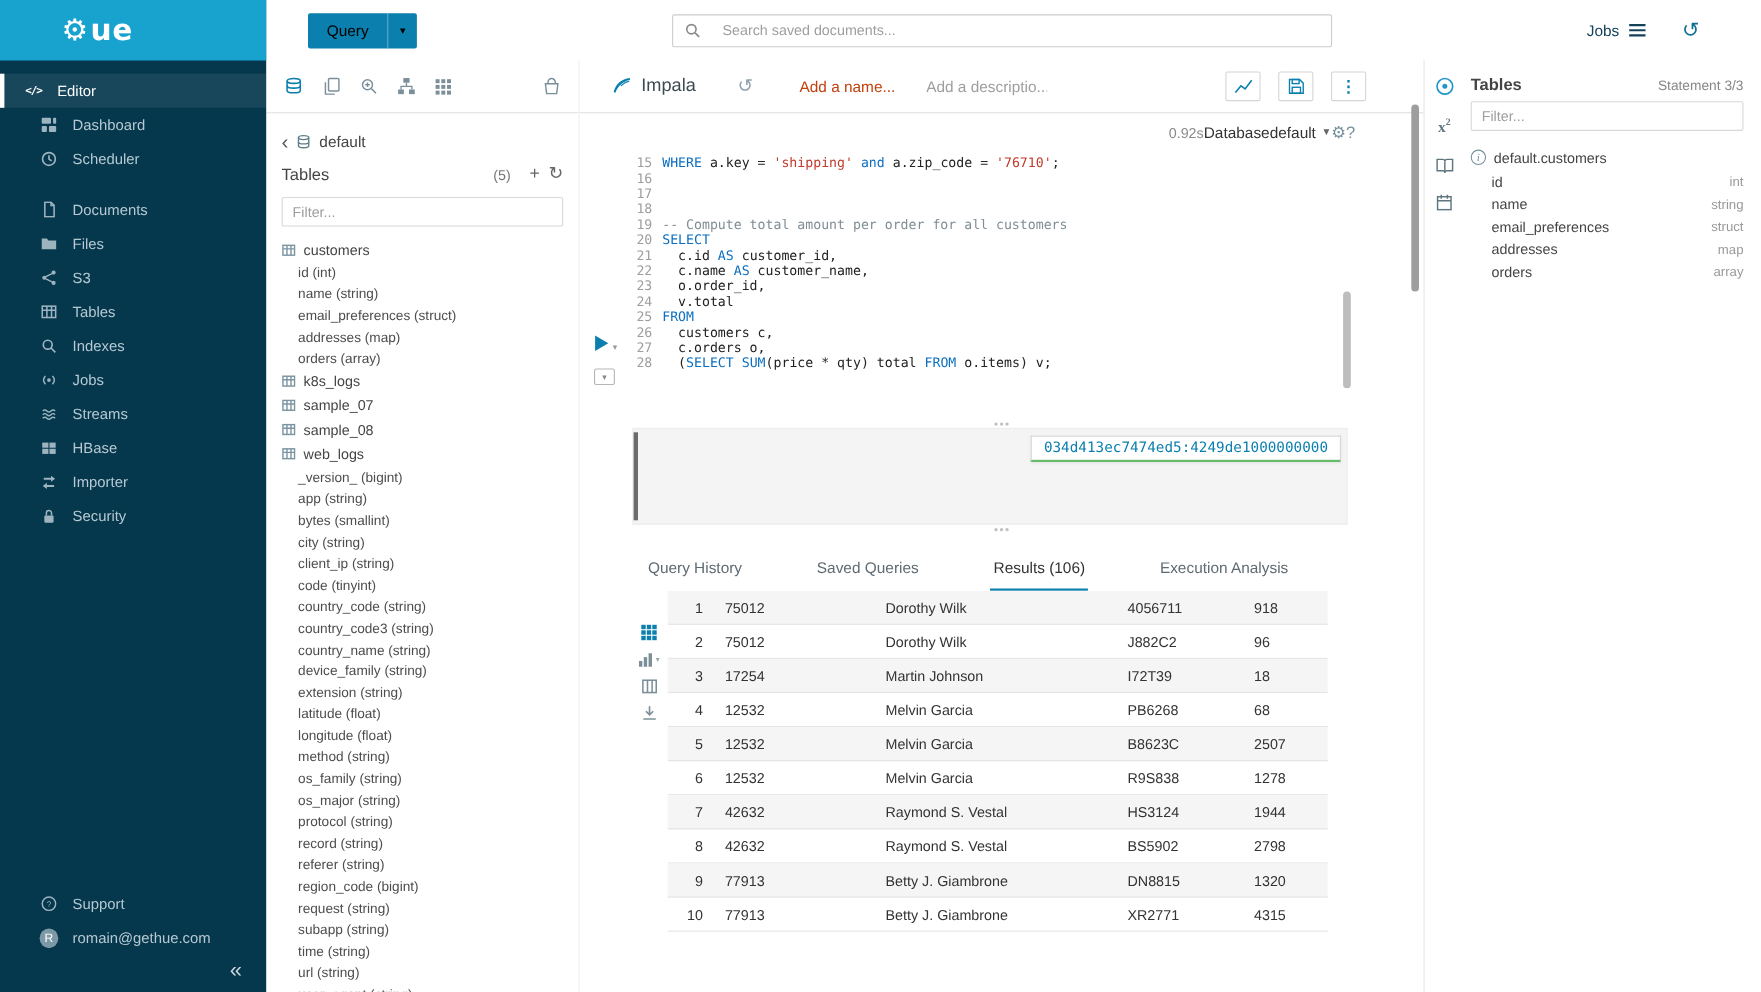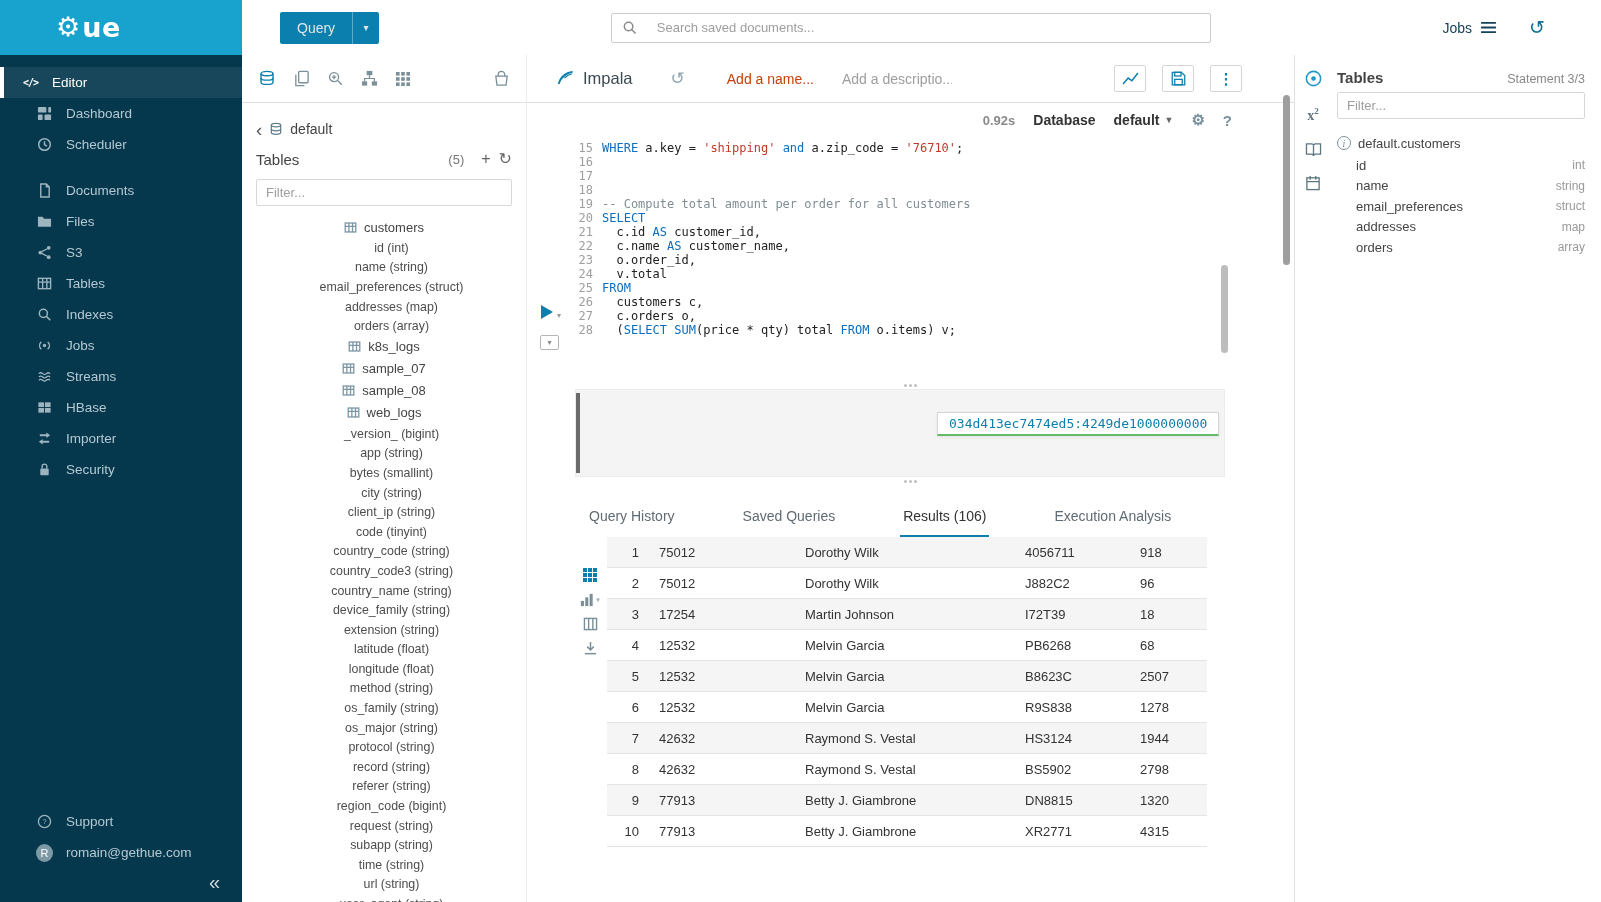--- a/index.html
+++ b/index.html
@@ -20,21 +20,21 @@
   .nav-item.active .nicon { color:#fff; }
   .nav-item.group-gap { margin-top:15px; }
   .code-glyph { font-family:"DejaVu Sans Mono", monospace; font-size:10px; font-weight:bold; letter-spacing:-1px; }
   .sidebar-footer { padding-bottom:34px; }
   .collapse-btn { position:absolute; right:22px; bottom:8px; font-size:20px; color:#cfd8dc; cursor:pointer; }
   .avatar { width:18px; height:18px; border-radius:50%; background:#7e99a6; color:#fff; display:flex; align-items:center; justify-content:center; font-size:11px; }
 
   
   .shell { flex:1; display:flex; flex-direction:column; min-width:0; }
   .topbar { height:55px; display:flex; align-items:center; background:#fff; }
-  .query-btn { margin-left:38px; height:32px; background:#0b7fad; color:#e5e5e5; border-radius:2px; display:flex; align-items:center; cursor:pointer; }
+  .query-btn { margin-left:38px; height:32px; background:#0b7fad; color:#000000; border-radius:2px; display:flex; align-items:center; cursor:pointer; }
   .query-btn .qlabel { padding:0 17px; font-size:14px; }
   .query-btn .qsep { width:1px; height:32px; background:rgba(255,255,255,.35); }
   .query-btn .qcaret { width:26px; text-align:center; font-size:10px; }
   .search-wrap { flex:1; display:flex; justify-content:center; }
   .search-box { width:600px; height:30px; border:1px solid #ccc; border-radius:2px; display:flex; align-items:center; padding:0 10px; gap:20px; }
   .search-box input { border:none; outline:none; flex:1; font-size:13px; font-family:inherit; color:#333; }
   input::placeholder { color:#9e9e9e; }
   .topbar-right { display:flex; align-items:center; gap:10px; margin-right:56px; color:#14425a; }
   .jobs-link { display:flex; align-items:center; gap:8px; font-size:14px; cursor:pointer; }
   .tb-history { margin-left:22px; font-size:19px; color:#0e6e93; cursor:pointer; }
@@ -50,37 +50,37 @@
   .assist-body { padding:12px 14px 0 14px; overflow:hidden; flex:1; }
   .db-row { display:flex; align-items:center; gap:7px; height:28px; color:#444; }
   .db-row .back { font-size:19px; color:#555; cursor:pointer; line-height:1; }
   .db-row .dbname { font-size:14px; }
   .tables-title-row { display:flex; align-items:center; height:28px; margin-top:2px; }
   .tables-title { font-size:15px; color:#444; }
   .tables-title-row .spacer { flex:1; }
   .tables-count { color:#777; font-size:13px; margin-right:9px; }
   .mini-act { color:#666; font-size:16px; margin-left:8px; cursor:pointer; line-height:1; }
   .filter-input { width:100%; height:27px; border:1px solid #d8d8d8; border-radius:2px; padding:0 9px; font-size:13px; font-family:inherit; outline:none; margin:6px 0 10px 0; }
-  .assist-row { height:22px; display:flex; align-items:center; gap:7px; font-size:13px; color:#444; cursor:pointer;justify-content:center; }
+  .assist-row { height:22px; display:flex; align-items:center; gap:7px; font-size:13px; color:#444; cursor:pointer; }
   .assist-row .tbl-icon { color:#7b95a3; display:flex; }
   .assist-row.column { height:19.6px; padding-left:15px; font-size:12.4px; color:#4d4d4d; }
 
   
   .main { flex:1; min-width:0; display:flex; flex-direction:column; position:relative; background:#fff; }
   .main-header { height:48px; border-bottom:1px solid #e0e0e0; display:flex; align-items:center; padding:0 52px 0 28px; }
   .engine { display:flex; align-items:center; gap:9px; cursor:pointer; }
   .engine-name { font-size:16.5px; color:#3c4b52; }
   .mh-history { margin-left:38px; color:#90a4ae; font-size:17px; cursor:pointer; }
   .mh-name { margin-left:42px; color:#c2410c; font-size:14px; cursor:text;text-align:right; }
   .mh-desc { margin-left:28px; color:#9e9e9e; font-size:14px; max-width:110px; overflow:hidden; white-space:nowrap; cursor:text; }
   .mh-spacer { flex:1; }
   .hbtn { width:32px; height:27px; border:1px solid #d5d5d5; border-radius:2px; display:flex; align-items:center; justify-content:center; color:#0b7fad; margin-left:16px; cursor:pointer; }
   .kebab { font-size:15px; font-weight:bold; }
 
-  .main-sub { height:34px; display:flex; align-items:center; justify-content:flex-end; gap:18px; padding-right:62px;font-weight:bold; }
+  .main-sub { height:34px; display:flex; align-items:center; justify-content:flex-end; padding-right:62px; }
   .exec-time { color:#8a8a8a; font-size:13px; }
   .db-label { color:#333; font-size:14px; }
   .db-select { color:#333; font-size:14px; display:flex; gap:5px; align-items:center; cursor:pointer; }
   .db-select .caret { font-size:9px; color:#666; }
   .gear-ic { color:#78909c; font-size:15px; cursor:pointer; }
   .help-ic { color:#78909c; font-size:15px; cursor:pointer; }
 
   .editor { height:244px; display:flex; position:relative; overflow:hidden; }
   .exec-rail { width:46px; position:relative; flex:0 0 46px; }
   .play-btn { position:absolute; left:14px; top:168px; width:0; height:0; border-left:12px solid #0b7fad; border-top:7px solid transparent; border-bottom:7px solid transparent; cursor:pointer; }
@@ -93,21 +93,21 @@
   .tok-c { color:#808e95; }
   .editor-scrollbar { position:absolute; right:66px; top:128px; width:7px; height:88px; background:#bdbdbd; border-radius:4px; cursor:pointer; }
   .page-scrollbar { position:absolute; right:4px; top:40px; width:7px; height:170px; background:#9e9e9e; border-radius:4px; z-index:6; cursor:pointer; }
 
   .resize-dots { height:8px; display:flex; justify-content:center; align-items:center; gap:2px; cursor:row-resize; }
   .resize-dots i { width:3px; height:3px; border-radius:50%; background:#c0c0c0; }
 
   .log-area { margin-left:48px; width:650px; height:88px; background:#f4f4f4; border:1px solid #ececec; position:relative; padding:9px 0 0 16px; }
   .log-bar { position:absolute; left:0; top:3px; bottom:3px; width:4px; background:#6b6b6b; }
   .log-line { font-family:"DejaVu Sans Mono", monospace; font-size:12px; line-height:19.5px; color:#444; white-space:nowrap; }
-  .log-tooltip { position:absolute; left:361px; top:22px; background:#fff; border:1px solid #d5d5d5; border-bottom:2px solid #66bb6a; color:#0b7fad; font-family:"DejaVu Sans Mono", monospace; font-size:13px; padding:3px 11px; white-space:nowrap; box-shadow:0 1px 3px rgba(0,0,0,.08); }
+  .log-tooltip { position:absolute; left:361px; top:6px; background:#fff; border:1px solid #d5d5d5; border-bottom:2px solid #66bb6a; color:#0b7fad; font-family:"DejaVu Sans Mono", monospace; font-size:13px; padding:3px 11px; white-space:nowrap; box-shadow:0 1px 3px rgba(0,0,0,.08); }
 
   .tabs-row { display:flex; padding-left:59px; margin-top:10px; height:42px; align-items:flex-end; }
   .tab { margin-right:62px; padding:0 3px 13px 3px; font-size:14px; color:#5f6b72; cursor:pointer; white-space:nowrap; }
   .tab.active { color:#333; border-bottom:2px solid #0b7fad; padding-bottom:11px; }
 
   .results { flex:1; display:flex; padding-left:46px; overflow:hidden; min-height:0; }
   .rail { width:34px; flex:0 0 34px; display:flex; flex-direction:column; align-items:center; padding-top:30px; gap:10px; }
   .rail .ric { color:#7b8f99; cursor:pointer; display:flex; align-items:center; gap:2px; }
   .rail .ric.active { color:#0b7fad; }
   .rail .ric .mini-caret { font-size:7px; color:#9aa7ad; }

